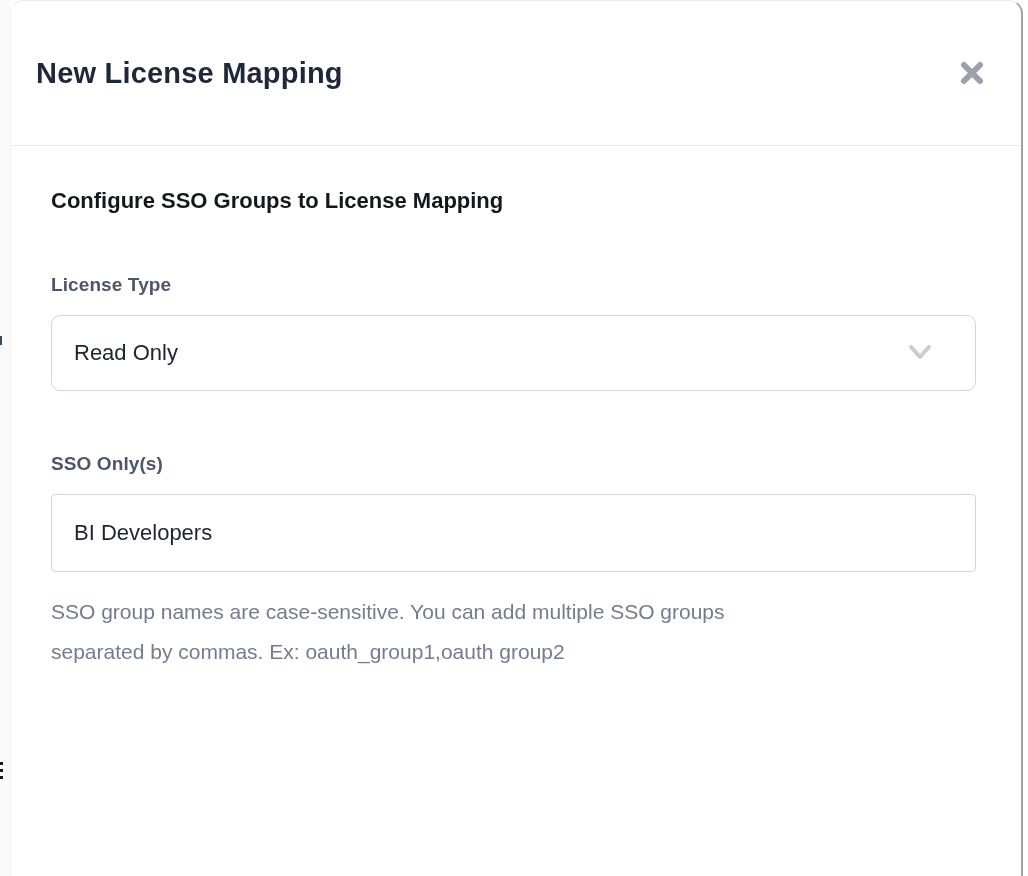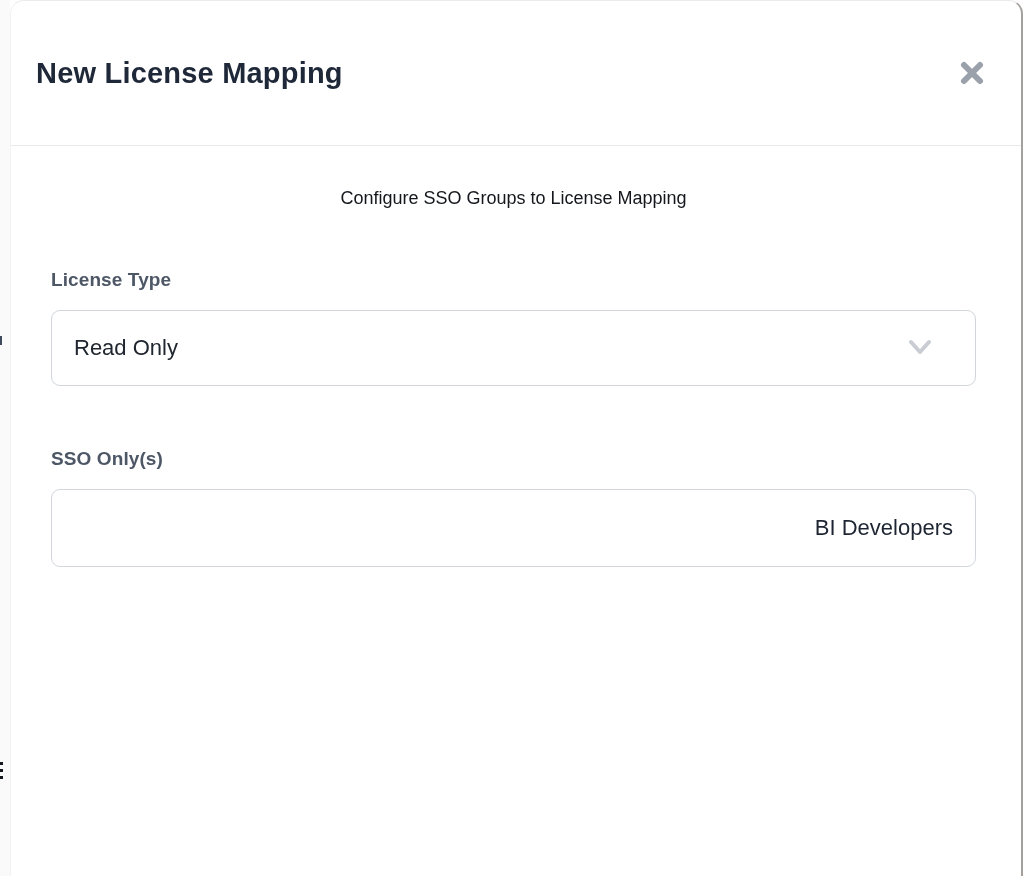--- a/index.html
+++ b/index.html
@@ -46,21 +46,21 @@
   .modal-title {
     font-size: 29px; font-weight: 700; color: #1e2838; letter-spacing: 0.2px;
   }
   .close-btn {
     background: none; border: none; cursor: pointer;
     width: 34px; height: 34px; display: flex; align-items: center; justify-content: center;
   }
   .modal-body { padding: 0 45px 0 40px; }
   .subtitle {
     margin-top: 42px;
-    font-size: 18px; color: #14171c; font-weight: 400; text-align: center;
+    font-size: 22px; color: #14171c; font-weight: 700;
   }
   .field-label {
     display: block;
     font-size: 19px; font-weight: 700; color: #4d5766; letter-spacing: 0.1px;
   }
   .label-license { margin-top: 60px; }
   .label-sso { margin-top: 62px; }
 
   .select-box {
     margin-top: 19px;
@@ -70,26 +70,25 @@
     display: flex; align-items: center; justify-content: space-between;
     padding: 0 40px 0 22px;
     cursor: pointer;
   }
   .select-value { font-size: 22px; color: #20262f; }
 
   .text-input {
     margin-top: 19px;
     height: 78px; width: 100%;
     background: #ffffff;
-    border: 1px solid #d2d6dc; border-radius: 9px;
+    border: 1px solid #d2d6dc; border-radius: 4px;
     padding: 0 22px;
     font-family: "Liberation Sans", sans-serif;
     font-size: 22px; color: #1e2532;
     outline: none;
-    text-align: right;
   }
 
   .help-text {
     margin-top: 20px;
     font-size: 21px; line-height: 40px; color: #747d8c;
     max-width: 900px;
   }
   .help-text span { display: block; }
 </style>
 </head>
@@ -131,16 +130,20 @@
           <svg width="30" height="20" viewBox="0 0 30 20">
             <path d="M6 4 L15 14 L24 4" stroke="#c9cdd3" stroke-width="4" stroke-linecap="round" stroke-linejoin="round" fill="none"></path>
           </svg>
         </span>
       </div>
 
       <label class="field-label label-sso">SSO Only(s)</label>
 
       <input class="text-input" type="text" value="BI Developers" style="">
 
+      <p class="help-text">
+        <span>SSO group names are case-sensitive. You can add multiple SSO groups</span>
+        <span>separated by commas. Ex: oauth_group1,oauth group2</span>
+      </p>
 
     </div>
   </div>
 </div>
 
 </body></html>

